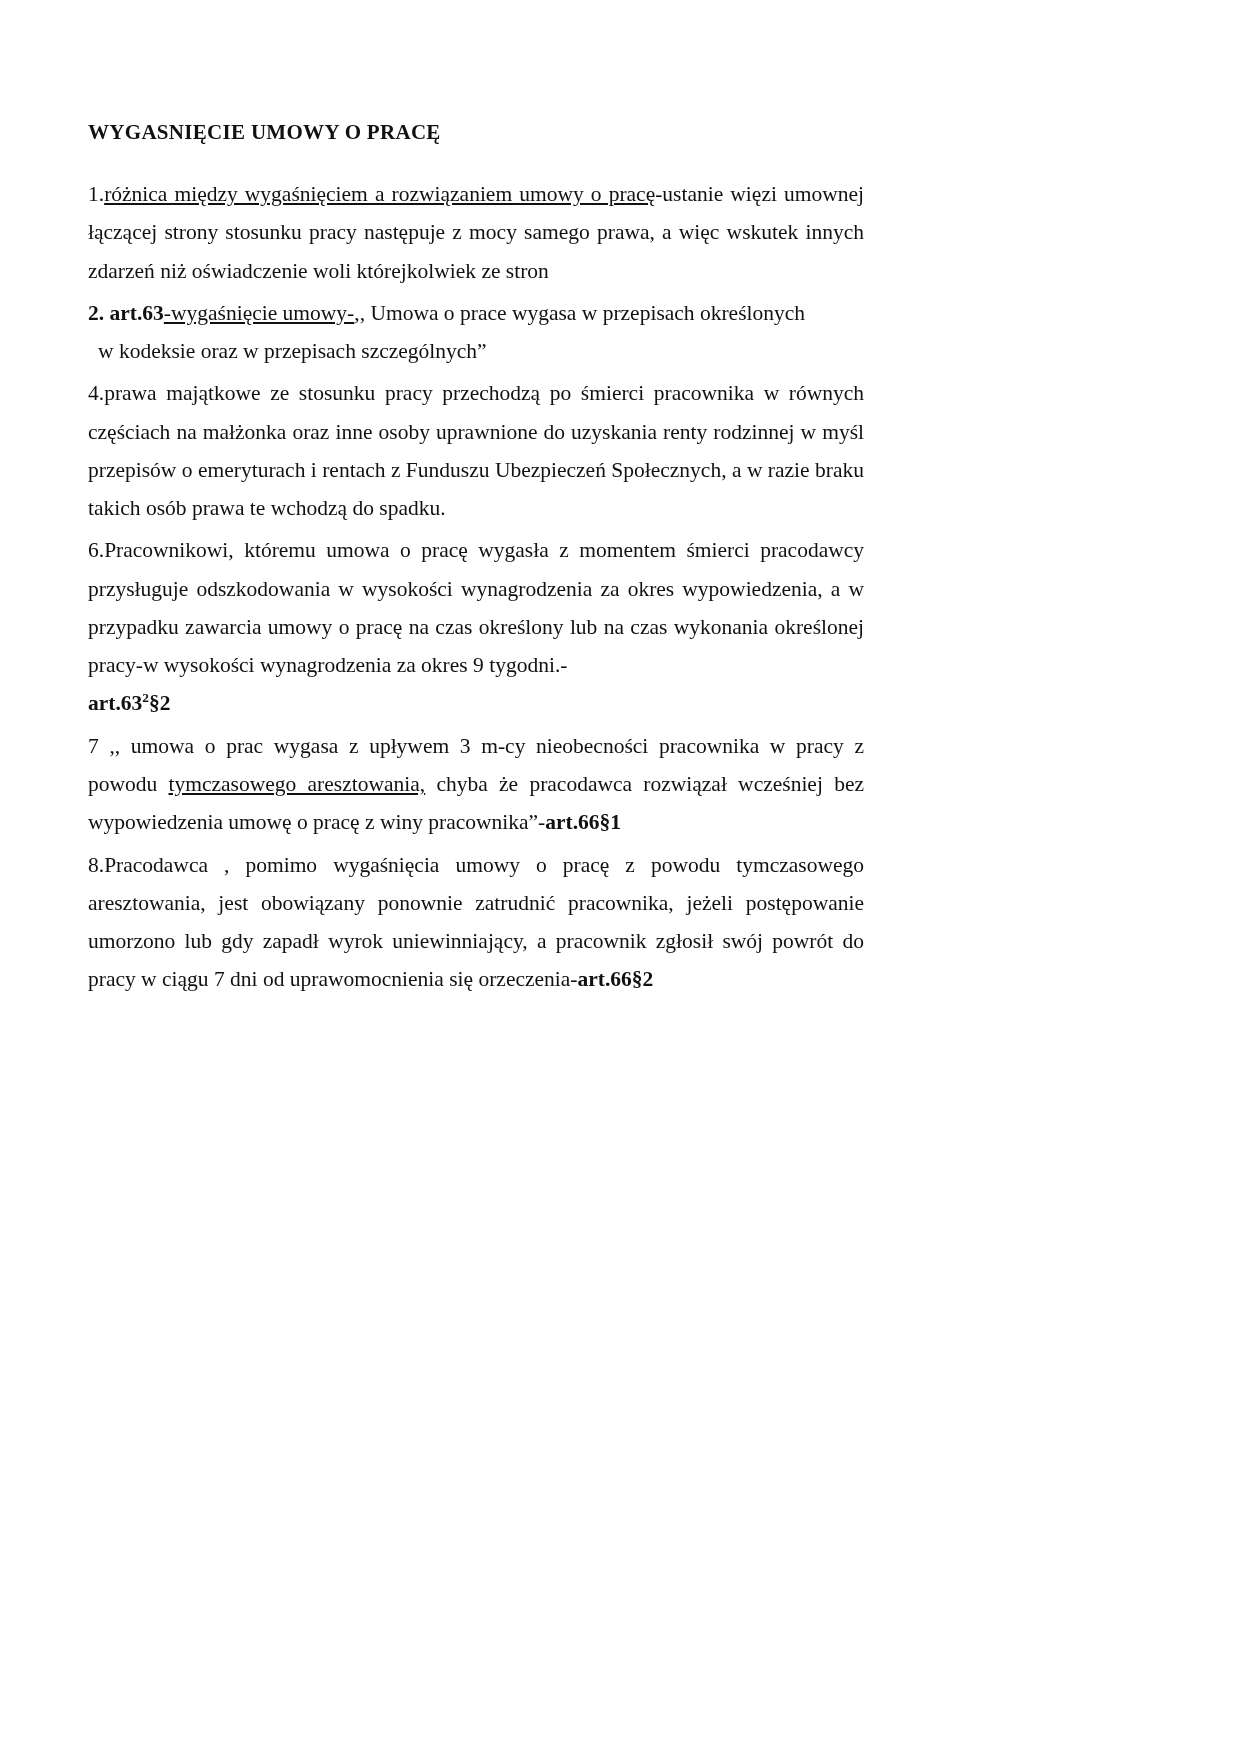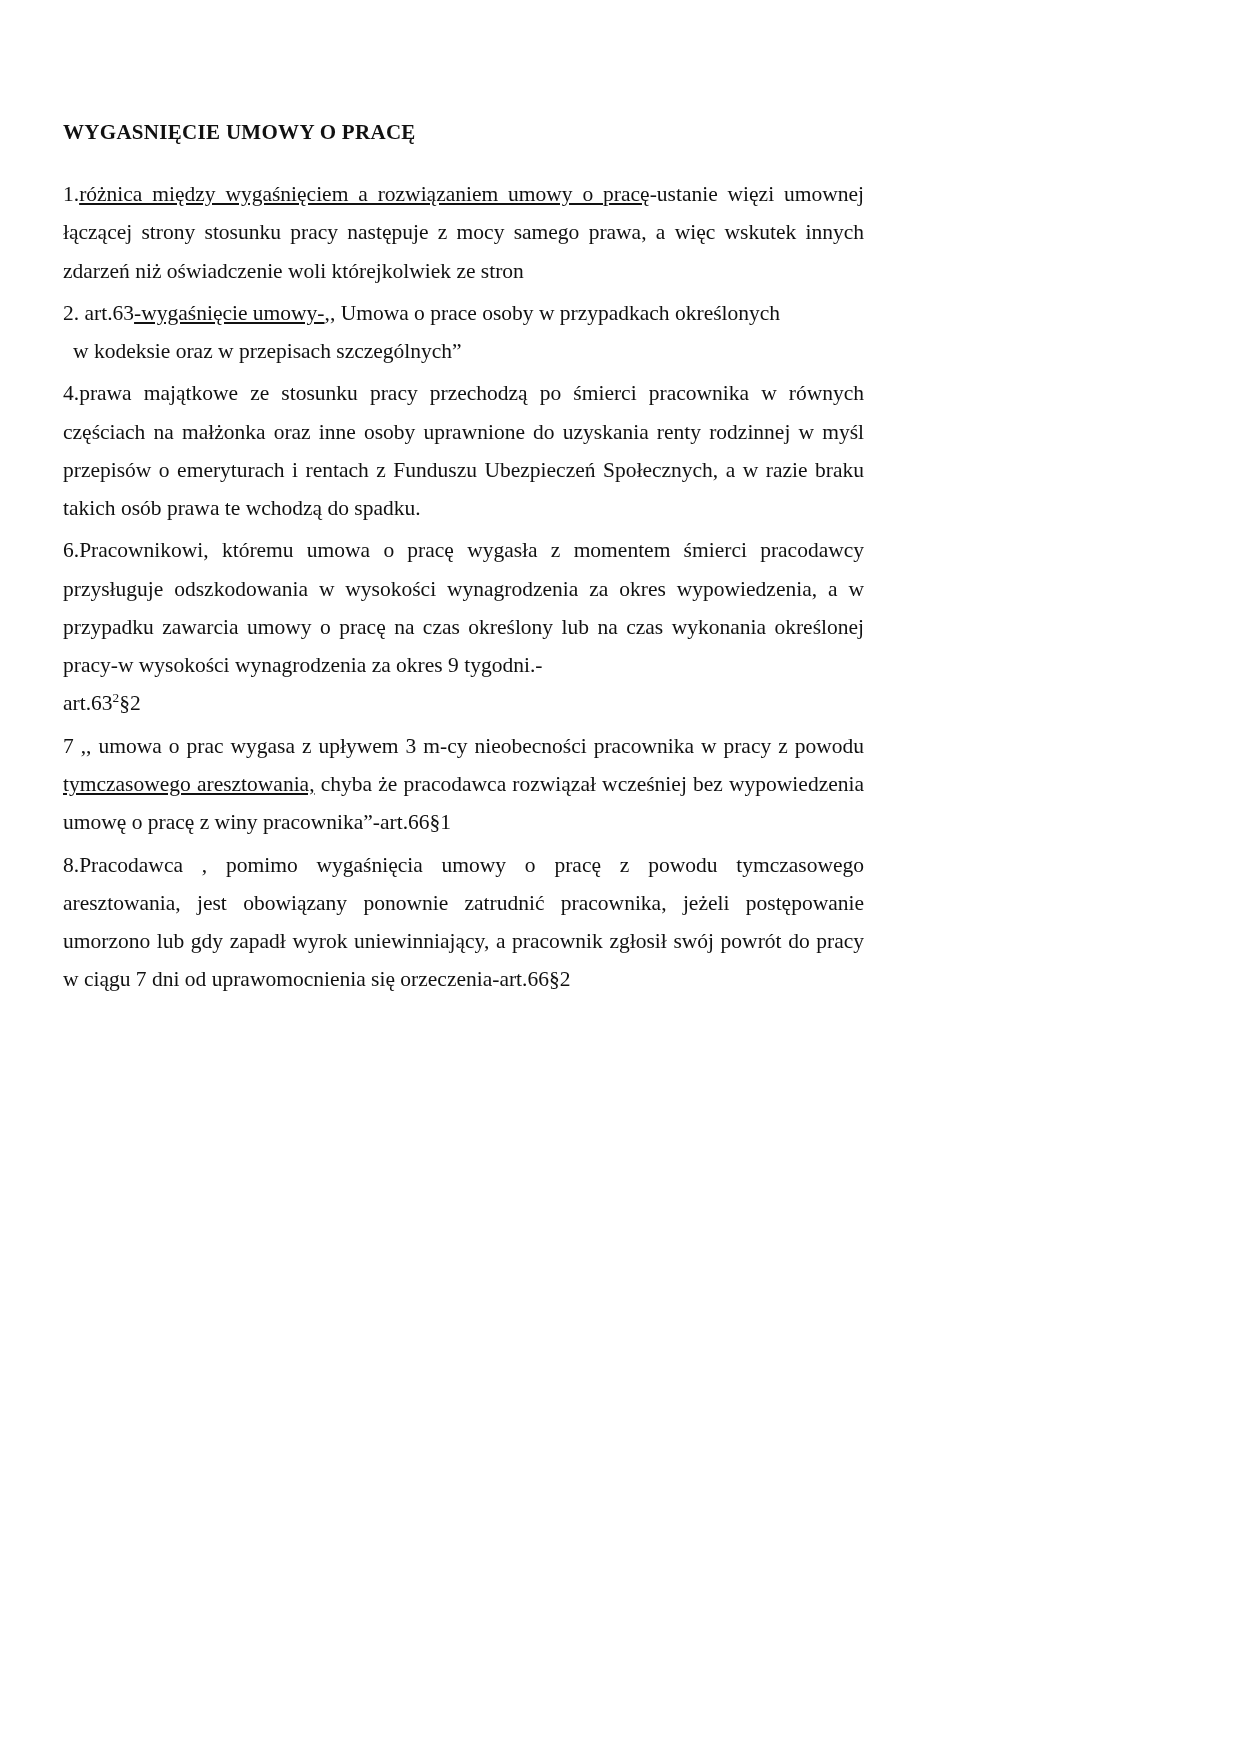--- a/index.html
+++ b/index.html
@@ -11,42 +11,42 @@
     width: 1240px;
     height: 1754px;
     font-family: "Liberation Serif", serif;
     color: #111111;
   }
   .page {
     position: relative;
     width: 1004px;
     height: 1754px;
     box-sizing: border-box;
-    padding: 120px 140px 0 63px;
+    padding: 120px 140px 0 88px;
   }
   .doc-title {
     font-weight: bold;
     font-size: 21px;
     letter-spacing: 0.3px;
     margin: 0 0 30px 0;
     font-family: "Liberation Serif", serif;
   }
   .para {
     font-size: 21.5px;
     line-height: 1.78;
     text-align: justify;
     margin: 16px 0 4px 0;
     font-family: "Liberation Serif", serif;
     hyphens: none;
   }
   .u {
     text-decoration: underline;
   }
   .b {
-    font-weight: normal;
+    font-weight: bold;
   }
   sup {
     font-size: 0.62em;
     vertical-align: super;
     line-height: 0;
   }
   .indent-line {
     display: block;
     text-indent: 10px;
   }
@@ -62,21 +62,21 @@
 
 <div class="page">
 
   <h1 class="doc-title">WYGASNIĘCIE UMOWY O PRACĘ</h1>
 
   <p class="para">
     <span>1.</span><span class="u">różnica między wygaśnięciem a rozwiązaniem umowy o pracę</span><span>-ustanie więzi umownej łączącej strony stosunku pracy następuje z mocy samego prawa, a więc wskutek innych zdarzeń niż oświadczenie woli którejkolwiek ze stron</span>
   </p>
 
   <p class="para">
-    <span class="b">2. art.63</span><span class="u">-wygaśnięcie umowy-</span><span>,, Umowa o prace osoby w przypadkach określonych</span>
+    <span class="b">2. art.63</span><span class="u">-wygaśnięcie umowy-</span><span>,, Umowa o prace wygasa w przepisach określonych</span>
     <span class="indent-line"> w kodeksie oraz w przepisach szczególnych”</span>
   </p>
 
 
   <p class="para">
     <span>4.</span><span>prawa majątkowe ze stosunku pracy przechodzą po śmierci pracownika w równych częściach na małżonka oraz inne osoby uprawnione do uzyskania renty rodzinnej w myśl przepisów o emeryturach i rentach z Funduszu Ubezpieczeń Społecznych, a w razie braku takich osób prawa te wchodzą do spadku.</span>
   </p>
 
 
   <p class="para">

